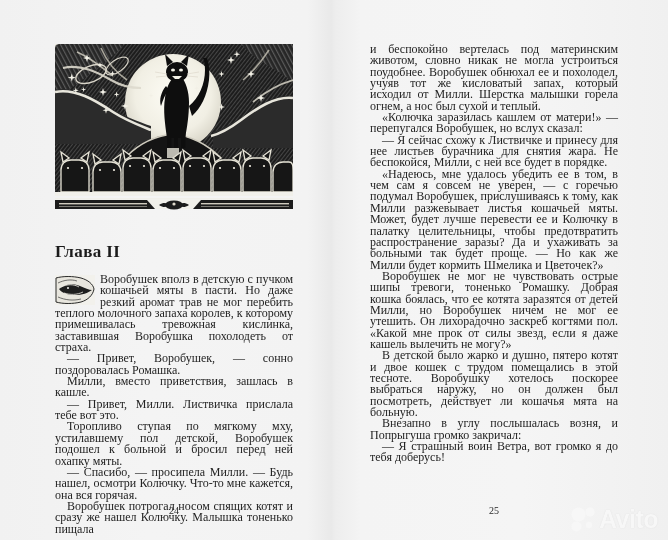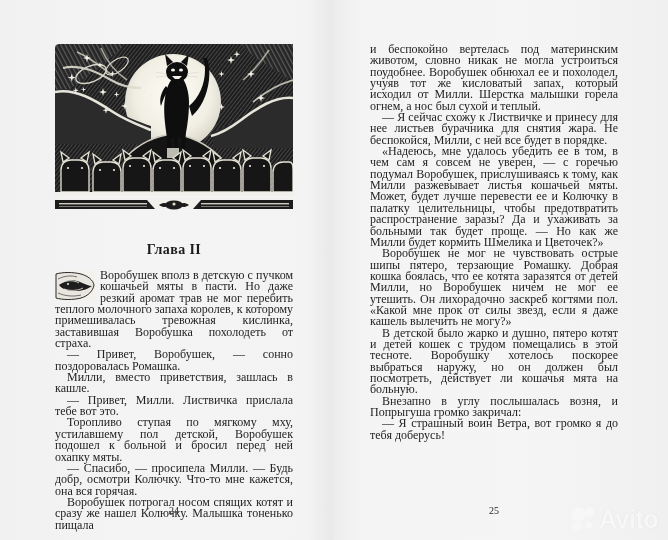--- a/index.html
+++ b/index.html
@@ -53,24 +53,23 @@
   }
   .engraving-rule {
     width: 238px;
     height: 14px;
     display: block;
     margin-top: 2px;
   }
 
   
   .chapter-title {
-    text-align: center;
     font-family: "Liberation Serif", serif;
     font-weight: bold;
-    font-size: 14px;
+    font-size: 17px;
     letter-spacing: 0.4px;
     color: #1b1b1b;
     margin: 30px 0 12px 0;
     width: 238px;
   }
 
   
   .textcol {
     width: 238px;
     font-size: 12px;
@@ -322,34 +321,35 @@
             <path d="M3 22 C10 25 18 26 26 24" stroke="#3a3a3a" stroke-width="0.7" fill="none"></path>
             <circle cx="13" cy="13" r="1" fill="#f2f1ec"></circle>
           </svg>
         </span>
         <span>Воробушек вполз в детскую с пучком кошачьей мяты в пасти. Но даже резкий аромат трав не мог перебить теплого молочного запаха королев, к которому примешивалась тревожная кислинка, заставившая Воробушка похолодеть от страха.</span>
       </p>
       <p><span>— Привет, Воробушек, — сонно поздоровалась Ромашка.</span></p>
       <p><span>Милли, вместо приветствия, зашлась в кашле.</span></p>
       <p><span>— Привет, Милли. Листвичка прислала тебе вот это.</span></p>
       <p><span>Торопливо ступая по мягкому мху, устилавшему пол детской, Воробушек подошел к больной и бросил перед ней охапку мяты.</span></p>
-      <p><span>— Спасибо, — просипела Милли. — Будь добр, осмотри Колючку. Что-то мне кажется, она вся горячая.</span></p>
+      <p><span>— Спасибо, — просипела Милли. — Будь нашел, осмотри Колючку. Что-то мне кажется, она вся горячая.</span></p>
       <p><span>Воробушек потрогал носом спящих котят и сразу же нашел Колючку. Малышка тоненько пищала</span></p>
     </div>
 
     <div class="folio folio-left">24</div>
   </div>
 
   <div class="page page-right">
     <div class="textcol right-col">
       <p class="noindent"><span>и беспокойно вертелась под материнским животом, словно никак не могла устроиться поудобнее. Воробушек обнюхал ее и похолодел, учуяв тот же кисловатый запах, который исходил от Милли. Шерстка малышки горела огнем, а нос был сухой и теплый.</span></p>
+      <p><span>«Колючка заразилась кашлем от матери!» — перепугался Воробушек, но вслух сказал:</span></p>
       <p><span>— Я сейчас схожу к Листвичке и принесу для нее листьев бурачника для снятия жара. Не беспокойся, Милли, с ней все будет в порядке.</span></p>
       <p><span>«Надеюсь, мне удалось убедить ее в том, в чем сам я совсем не уверен, — с горечью подумал Воробушек, прислушиваясь к тому, как Милли разжевывает листья кошачьей мяты. Может, будет лучше перевести ее и Колючку в палатку целительницы, чтобы предотвратить распространение заразы? Да и ухаживать за больными так будет проще. — Но как же Милли будет кормить Шмелика и Цветочек?»</span></p>
-      <p><span>Воробушек не мог не чувствовать острые шипы пятеро, терзающие Ромашку. Добрая кошка боялась, что ее котята заразятся от детей Милли, но Воробушек ничем не мог ее утешить. Он лихорадочно заскреб когтями пол. «Какой мне прок от силы звезд, если я даже кашель вылечить не могу?»</span></p>
-      <p><span>В детской было жарко и душно, пятеро котят и детей кошек с трудом помещались в этой тесноте. Воробушку хотелось поскорее выбраться наружу, но он должен был посмотреть, действует ли кошачья мята на больную.</span></p>
+      <p><span>Воробушек не мог не чувствовать острые шипы тревоги, тоненько Ромашку. Добрая кошка боялась, что ее котята заразятся от детей Милли, но Воробушек ничем не мог ее утешить. Он лихорадочно заскреб когтями пол. «Какой мне прок от силы звезд, если я даже кашель вылечить не могу?»</span></p>
+      <p><span>В детской было жарко и душно, пятеро котят и двое кошек с трудом помещались в этой тесноте. Воробушку хотелось поскорее выбраться наружу, но он должен был посмотреть, действует ли кошачья мята на больную.</span></p>
       <p><span>Внезапно в углу послышалась возня, и Попрыгуша громко закричал:</span></p>
       <p><span>— Я страшный воин Ветра, вот громко я до тебя доберусь!</span></p>
     </div>
 
     <div class="folio folio-right">25</div>
   </div>
 
   <div class="watermark">
     <svg class="wm-dots" width="26" height="26" viewBox="0 0 26 26">
       <circle cx="8.5" cy="8.5" r="7" fill="#f7f7f7"></circle>

